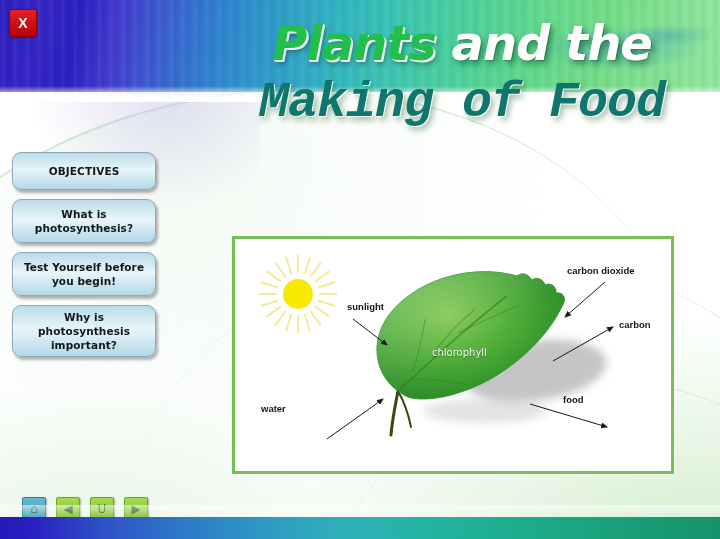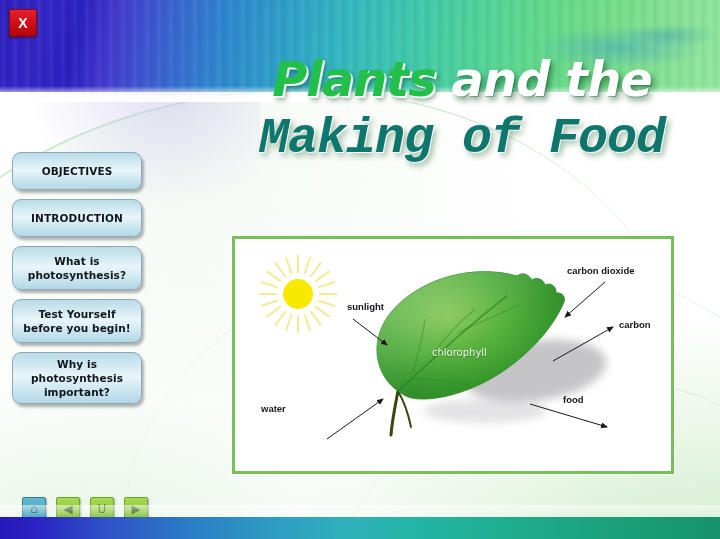--- a/index.html
+++ b/index.html
@@ -145,21 +145,20 @@
     text-align: center;
   }
   .title-line1 {
     font-family: "DejaVu Sans", sans-serif;
     font-size: 48px;
     font-weight: bold;
     font-style: italic;
     letter-spacing: -1px;
     line-height: 58px;
     white-space: nowrap;
-    margin-top: 36px;
   }
   .t-plants {
     color: #22c04a;
     text-shadow:
       1px 1px 0 #ffffff, 2px 2px 0 rgba(255,255,255,0.85),
       3px 4px 5px rgba(0,60,20,0.45);
   }
   .t-andthe {
     color: #ffffff;
     text-shadow:
@@ -181,21 +180,21 @@
   }
 
   
   .menu {
     position: absolute;
     left: 12px; top: 152px;
     width: 160px;
   }
   .menu-btn {
     position: relative;
-    width: 130px;
+    width: 144px;
     min-height: 38px;
     margin-bottom: 9px;
     border: 1px solid #8fa8b8;
     border-radius: 9px;
     background: linear-gradient(180deg,
       #b9dbe8 0%, #cfe8f1 22%, #e8f5f9 47%,
       #d4ebf3 66%, #b3d8e7 100%);
     box-shadow: 2px 3px 3px rgba(0,0,0,0.30);
     display: flex;
     align-items: center;
@@ -343,23 +342,20 @@
   <div class="close-btn">X</div>
 
   <div class="title-wrap">
     <div class="title-line1"><span class="t-plants">Plants</span><span class="t-andthe"> and the</span></div>
     <div class="title-line2">Making of Food</div>
   </div>
 
   <div class="menu">
     <div class="menu-btn">
         <span>OBJECTIVES</span>
-      </div>
-    <div class="menu-btn">
-        <span>INTRODUCTION</span>
       </div>
     <div class="menu-btn tall">
         <span>What is photosynthesis?</span>
       </div>
     <div class="menu-btn tall">
         <span>Test Yourself before you begin!</span>
       </div>
     <div class="menu-btn tall">
         <span>Why is photosynthesis important?</span>
       </div>

